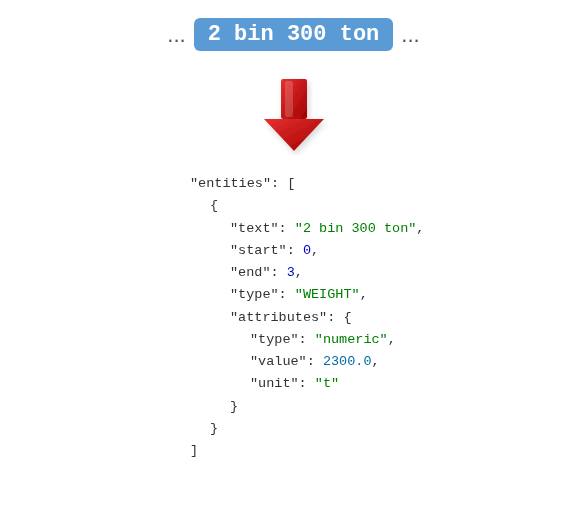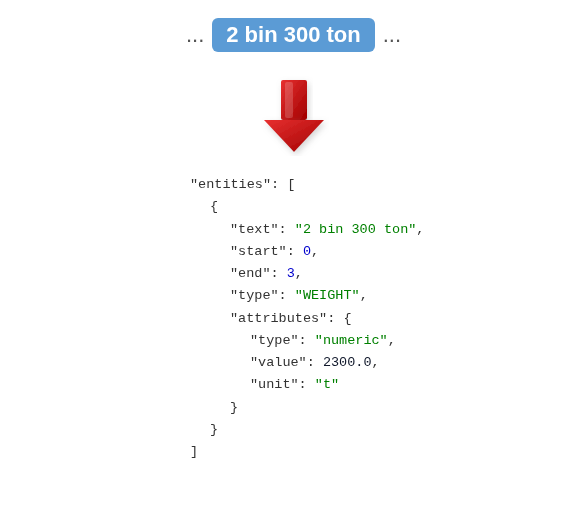--- a/index.html
+++ b/index.html
@@ -31,21 +31,21 @@
       color: #555;
       font-size: 22px;
     }
 
     .highlight-box {
       background: #5b9bd5;
       color: #fff;
       border-radius: 6px;
       padding: 4px 14px;
       font-size: 22px;
-      font-family: Liberation Sans, sans-serif;
+      font-family: Liberation Mono, monospace;
       font-weight: bold;
       text-align: center;
     }
 
     
     .arrow-container {
       margin: 8px 0 18px 0;
       display: flex;
       align-items: center;
       justify-content: center;
@@ -61,21 +61,21 @@
       font-size: 13.5px;
       line-height: 1.65;
       color: #333;
       align-self: flex-start;
       margin-left: 190px;
     }
 
     .key { color: #333; }
     .val-green { color: #008000; }
     .val-blue { color: #0000cd; }
-    .val-red { color: #0f172a; }
+    .val-red { color: #0369a1; }
     .brace { color: #333; }
     .bracket { color: #333; }
     .indent1 { margin-left: 20px; }
     .indent2 { margin-left: 40px; }
     .indent3 { margin-left: 60px; }
   </style>
 </head>
 <body>
 
 <div class="top-line">

